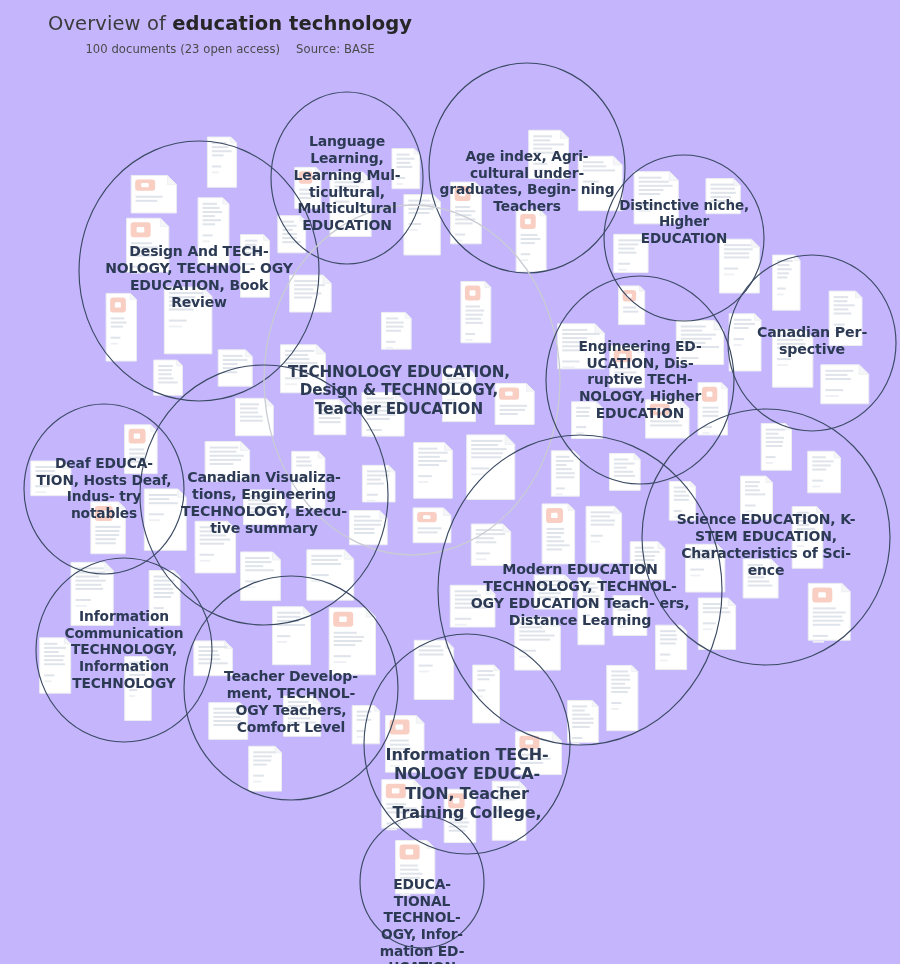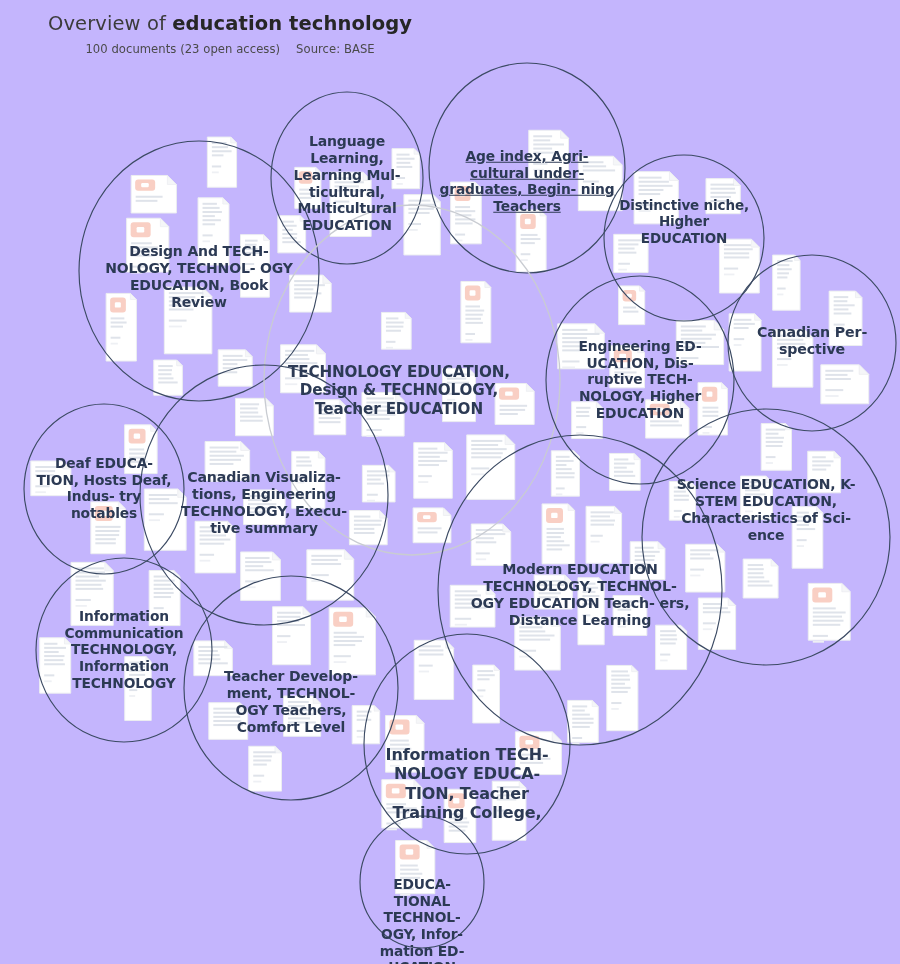--- a/index.html
+++ b/index.html
@@ -1296,29 +1296,29 @@
           <ellipse cx="124" cy="650" rx="88" ry="92" fill="none" stroke="#3b4a63" stroke-width="1.15"></ellipse>
           <ellipse cx="291" cy="688" rx="107" ry="112" fill="none" stroke="#3b4a63" stroke-width="1.15"></ellipse>
           <ellipse cx="467" cy="744" rx="103" ry="110" fill="none" stroke="#3b4a63" stroke-width="1.15"></ellipse>
           <ellipse cx="422" cy="882" rx="62" ry="66" fill="none" stroke="#3b4a63" stroke-width="1.15"></ellipse>
         </g>
     </svg>
   </div>
 
   <div id="labels">
       <div class="blabel" style="left: 347px; top: 184px; width: 140px; font-size: 14px;">Language Learning, Learning Mul- ticultural, Multicultural EDUCATION</div>
-      <div class="blabel" style="left: 527px; top: 181px; width: 176px; font-size: 13.8px; text-decoration: underline;">Age index, Agri- cultural under- graduates, Begin- ning Teachers</div>
+      <div class="blabel" style="left: 527px; top: 181px; width: 176px; font-size: 13.8px;">Age index, Agri- cultural under- graduates, Begin- ning Teachers</div>
       <div class="blabel" style="left: 684px; top: 221px; width: 140px; font-size: 13.5px;">Distinctive niche, Higher EDUCATION</div>
       <div class="blabel" style="left: 812px; top: 341px; width: 150px; font-size: 14.2px;">Canadian Per- spective</div>
       <div class="blabel" style="left: 199px; top: 277px; width: 190px; font-size: 14px;">Design And TECH- NOLOGY, TECHNOL- OGY EDUCATION, Book Review</div>
       <div class="blabel" style="left: 399px; top: 390px; width: 232px; font-size: 15.2px;">TECHNOLOGY EDUCATION, Design &amp; TECHNOLOGY, Teacher EDUCATION</div>
       <div class="blabel" style="left: 640px; top: 380px; width: 150px; font-size: 13.8px;">Engineering ED- UCATION, Dis- ruptive TECH- NOLOGY, Higher EDUCATION</div>
       <div class="blabel" style="left: 104px; top: 488px; width: 135px; font-size: 13.8px;">Deaf EDUCA- TION, Hosts Deaf, Indus- try notables</div>
       <div class="blabel" style="left: 264px; top: 503px; width: 200px; font-size: 14.2px;">Canadian Visualiza- tions, Engineering TECHNOLOGY, Execu- tive summary</div>
-      <div class="blabel" style="left: 766px; top: 510px; width: 205px; font-size: 14px;">Science EDUCATION, K- STEM EDUCATION, Characteristics of Sci- ence</div>
+      <div class="blabel" style="left: 766px; top: 545px; width: 205px; font-size: 14px;">Science EDUCATION, K- STEM EDUCATION, Characteristics of Sci- ence</div>
       <div class="blabel" style="left: 580px; top: 595px; width: 228px; font-size: 14.2px;">Modern EDUCATION TECHNOLOGY, TECHNOL- OGY EDUCATION Teach- ers, Distance Learning</div>
       <div class="blabel" style="left: 124px; top: 650px; width: 150px; font-size: 13.8px;">Information Communication TECHNOLOGY, Information TECHNOLOGY</div>
       <div class="blabel" style="left: 291px; top: 702px; width: 160px; font-size: 14px;">Teacher Develop- ment, TECHNOL- OGY Teachers, Comfort Level</div>
       <div class="blabel" style="left: 467px; top: 744px; width: 163px; font-size: 16px; margin-top: 40px;">Information TECH- NOLOGY EDUCA- TION, Teacher Training College,</div>
       <div class="blabel" style="left: 422px; top: 882px; width: 110px; font-size: 13.8px; margin-top: 44px;">EDUCA- TIONAL TECHNOL- OGY, Infor- mation ED- UCATION</div>
     </div>
 
 </div>
 
 </body></html>

